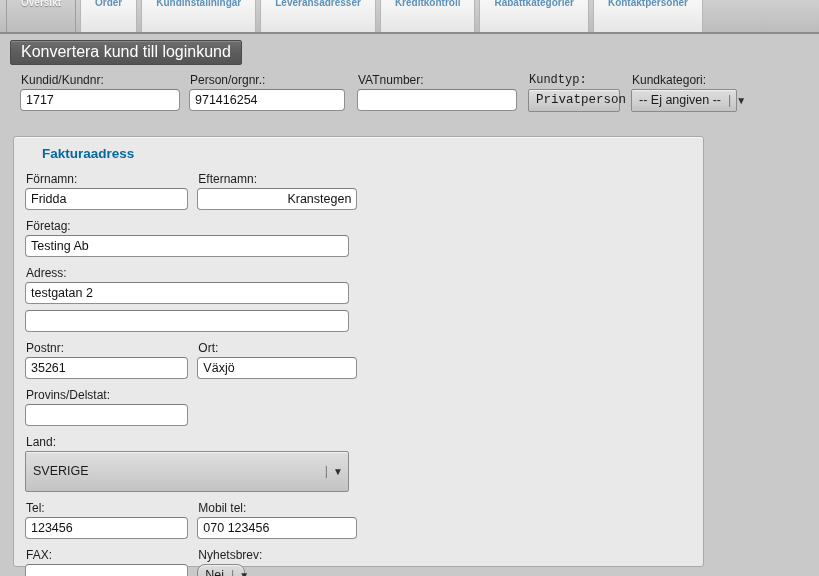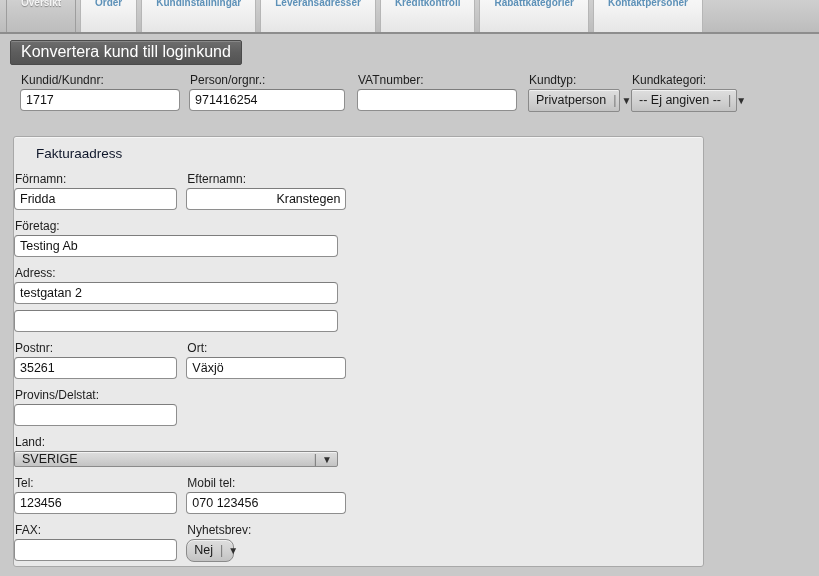--- a/index.html
+++ b/index.html
@@ -133,26 +133,26 @@
     top: 136px;
     width: 691px;
     height: 431px;
     background: #e9e9e9;
     border: 1px solid #a8a8a8;
     border-radius: 3px;
     box-shadow: inset 0 1px 0 #f6f6f6;
   }
   #invoice-title {
     font-size: 13.5px;
-    font-weight: normal;
-    color: #0f172a;
-    padding: 9px 0 0 22px;
+    font-weight: bold;
+    color: #0369a1;
+    padding: 9px 0 0 28px;
     line-height: 16px;
   }
-  .prow { position: relative; margin-top: 8px; }
+  .prow { position: relative; padding-left: 11px; margin-top: 8px; }
   .pcol { display: inline-block; vertical-align: top; }
 </style>
 </head>
 <body>
 
 <div id="tabbar">
   <div class="tab active"><span>Översikt</span></div>
   <div class="tab"><span>Order</span></div>
   <div class="tab"><span>Kundinställningar</span></div>
   <div class="tab"><span>Leveransadresser</span></div>
@@ -176,21 +176,21 @@
   <div class="fld" style="left:189px; width:156px;">
     <span class="lbl">Person/orgnr.:</span>
     <input class="txt" style="width: 156px;" value="971416254">
   </div>
 
   <div class="fld" style="left:357px; width:160px;">
     <span class="lbl">VATnumber:</span>
     <input class="txt" style="width: 160px;" value="">
   </div>
 
-  <div class="fld" style="left:528px;">
+  <div class="fld" style="left:528px;font-family:Liberation Mono, monospace;">
     <span class="lbl">Kundtyp:</span>
     <span class="sel" style="width:92px;">
       <span class="sel-val">Privatperson</span>
       <span class="sel-sep">|</span>
       <span class="sel-arrow">▼</span>
     </span>
   </div>
 
   <div class="fld" style="left:631px;">
     <span class="lbl">Kundkategori:</span>
@@ -243,21 +243,21 @@
     </div>
   </div>
 
   <div class="prow" style="margin-top:9px;">
     <span class="lbl">Provins/Delstat:</span>
     <input class="txt" style="width: 163px;" value="">
   </div>
 
   <div class="prow" style="margin-top:9px;">
     <span class="lbl">Land:</span>
-    <span class="sel wide" style="width:324px; height:16px;">
+    <span class="sel wide" style="width:324px; height:41px;">
       <span class="sel-val">SVERIGE</span>
       <span class="sel-sep">|</span>
       <span class="sel-arrow">▼</span>
     </span>
   </div>
 
   <div class="prow" style="margin-top:9px;">
     <div class="pcol" style="width:163px; margin-right:6px;">
       <span class="lbl">Tel:</span>
       <input class="txt" style="width: 163px;" value="123456">

